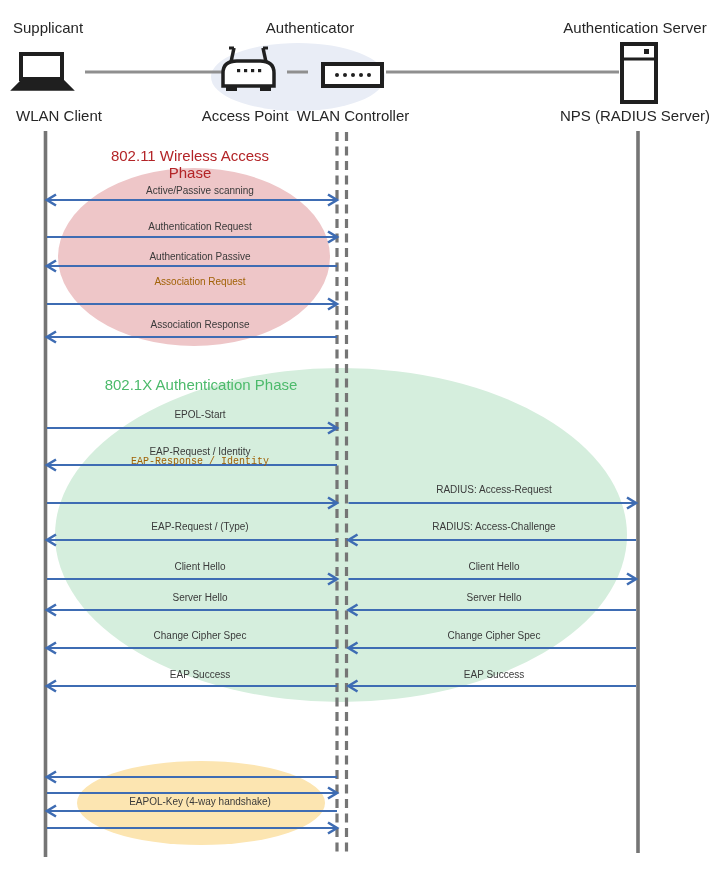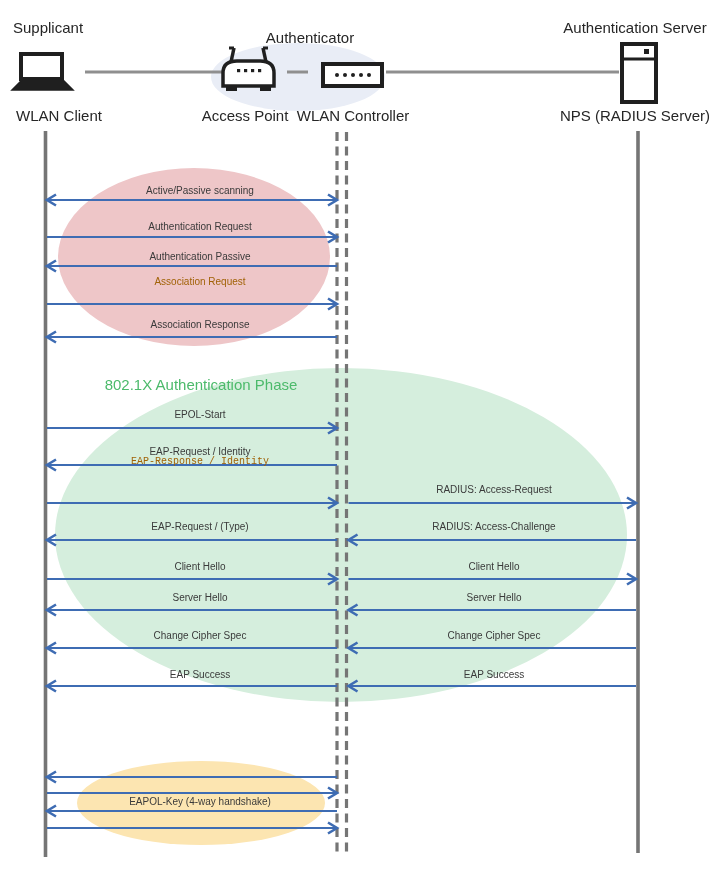--- a/index.html
+++ b/index.html
@@ -3,21 +3,21 @@
 <meta charset="utf-8">
 <style>
   html,body { margin:0; padding:0; background:#fff; }
   .canvas {
     position:relative; width:713px; height:875px; background:#ffffff;
     font-family:"Liberation Sans", sans-serif; overflow:hidden;border-radius:6px;
   }
   svg.layer { position:absolute; left:0; top:0; }
   .txt { position:absolute; color:#262626; font-size:15px; line-height:16px; white-space:nowrap; }
   .role-supplicant      { left:13px;  top:20px; }
-  .role-authenticator   { left:230px; top:20px; width:160px; text-align:center;margin-top:10px; }
+  .role-authenticator   { left:230px; top:20px; width:160px; text-align:center; }
   .role-auth-server     { left:555px; top:20px; width:160px; text-align:center; }
   .actor-wlan-client    { left:0px;   top:108px; width:94px;  text-align:center;margin-left:12px; }
   .actor-access-point   { left:175px; top:108px; width:140px; text-align:center; }
   .actor-wlan-controller{ left:283px; top:108px; width:140px; text-align:center; }
   .actor-nps            { left:555px; top:108px; width:160px; text-align:center; }
   .phase-title { position:absolute; font-size:15px; line-height:17px; text-align:center; white-space:pre-line; }
   .phase-t0 { left:90px;  top:147px; width:200px; }
   .phase-t1 { left:101px; top:376px; width:200px; }
   .phase-t2 { left:90px;  top:723px; width:200px; }
   .msg-label { position:absolute; font-size:10px; line-height:16px; text-align:center; white-space:nowrap; }
@@ -189,20 +189,21 @@
 
   <div class="txt role-supplicant">Supplicant</div>
   <div class="txt role-authenticator">Authenticator</div>
   <div class="txt role-auth-server">Authentication Server</div>
 
   <div class="txt actor-wlan-client">WLAN Client</div>
   <div class="txt actor-access-point">Access Point</div>
   <div class="txt actor-wlan-controller">WLAN Controller</div>
   <div class="txt actor-nps">NPS (RADIUS Server)</div>
 
+  <div class="phase-title phase-t0" id="phase-title-0" style="color: rgb(179, 36, 39);">802.11 Wireless Access Phase</div>
   <div class="phase-title phase-t1" id="phase-title-1" style="color: rgb(76, 186, 107);">802.1X Authentication Phase</div>
 
   <div id="labels">
       <div class="msg-label lane-left" style="top: 183px; color: rgb(58, 58, 58);">Active/Passive scanning</div>
       <div class="msg-label lane-left" style="top: 219px; color: rgb(58, 58, 58);">Authentication Request</div>
       <div class="msg-label lane-left" style="top: 249px; color: rgb(58, 58, 58);">Authentication Passive</div>
       <div class="msg-label lane-left" style="top: 274px; color: #a16207;">Association Request</div>
       <div class="msg-label lane-left" style="top: 317px; color: rgb(58, 58, 58);">Association Response</div>
       <div class="msg-label lane-left" style="top: 407px; color: rgb(58, 58, 58);">EPOL-Start</div>
       <div class="msg-label lane-left" style="top: 444px; color: rgb(58, 58, 58);">EAP-Request / Identity</div>

